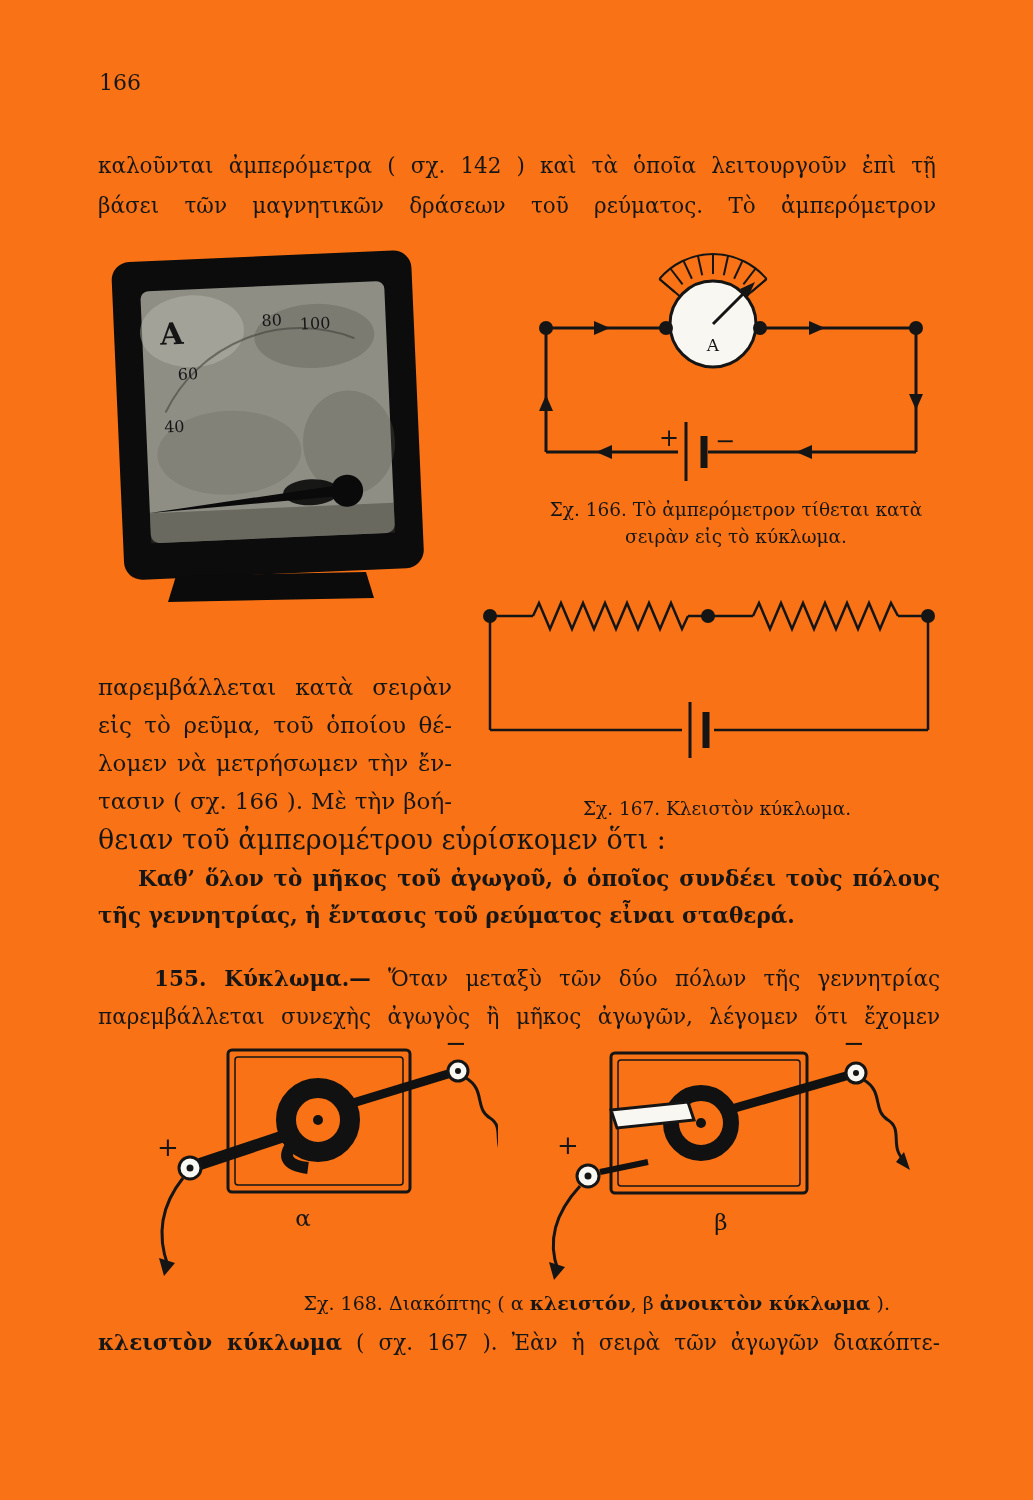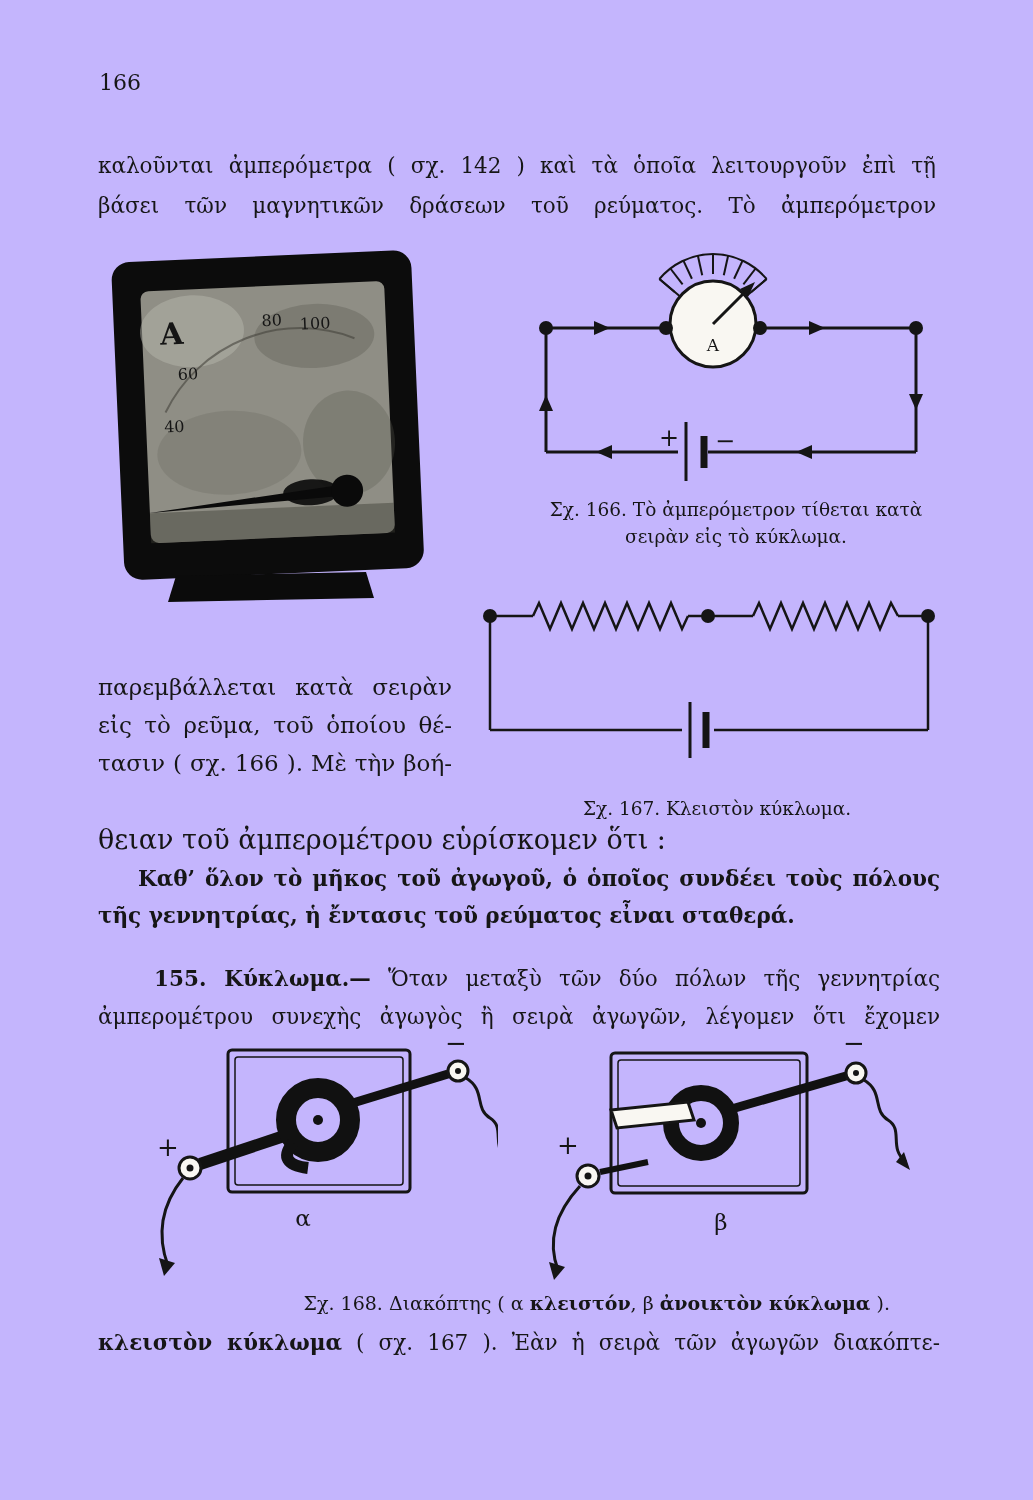--- a/index.html
+++ b/index.html
@@ -1,18 +1,18 @@
 <!DOCTYPE html>
 <html><head>
 <meta charset="utf-8">
 <style>
   html,body { margin:0; padding:0; background:#dddbd4; }
   .page {
     position:relative; width:1033px; height:1500px; margin:0 auto;
-    background:#c4b5fd; color:#161616;
+    background:#f97316; color:#161616;
     font-family:"DejaVu Serif", serif; overflow:hidden;
   }
   .abs { position:absolute; }
   .jline { text-align:justify; text-align-last:justify; }
   .b { font-weight:bold; }
   .pagenum { left:99px; top:70px; font-size:22px; }
   .intro { left:98px; top:146px; width:838px; font-size:21.5px; line-height:40px; }
   .f165 { left:106px; top:246px; width:327px; height:360px; }
   .cap165 { left:112px; top:608px; width:310px; text-align:center; font-size:18.5px; }
   .f166 { left:528px; top:246px; width:415px; height:235px; }
@@ -116,20 +116,21 @@
   </svg>
 
   <div class="abs cap166">
     <div>Σχ. 166. Τὸ ἀμπερόμετρον τίθεται κατὰ</div>
     <div>σειρὰν εἰς τὸ κύκλωμα.</div>
   </div>
 
   <div class="abs leftcol">
     <div class="jline">παρεμβάλλεται κατὰ σειρὰν</div>
     <div class="jline">εἰς τὸ ρεῦμα, τοῦ ὁποίου θέ-</div>
+    <div class="jline">λομεν νὰ μετρήσωμεν τὴν ἔν-</div>
     <div class="jline">τασιν ( σχ. 166 ). Μὲ τὴν βοή-</div>
   </div>
   <div class="abs cont">θειαν τοῦ ἀμπερομέτρου εὑρίσκομεν ὅτι :</div>
 
   <svg class="abs f167" viewBox="0 0 465 165">
     <g stroke="#151515" stroke-width="2.5" fill="none">
       <line x1="14" y1="18" x2="57" y2="18"></line>
       <polyline points="57,18 63,5 74,31 85,5 96,31 107,5 118,31 129,5 140,31 151,5 162,31 173,5 184,31 195,5 206,31 212,18"></polyline>
       <line x1="212" y1="18" x2="277" y2="18"></line>
       <polyline points="277,18 283,5 294,31 305,5 316,31 327,5 338,31 349,5 360,31 371,5 382,31 393,5 404,31 415,5 422,18"></polyline>
@@ -154,21 +155,21 @@
 
   <div class="abs statement">
     <div class="jline ind40">Καθ’ ὅλον τὸ μῆκος τοῦ ἀγωγοῦ, ὁ ὁποῖος συνδέει τοὺς πόλους</div>
     <div>τῆς γεννητρίας, ἡ ἔντασις τοῦ ρεύματος εἶναι σταθερά.</div>
   </div>
 
   <div class="abs section">
     <div class="jline ind56">
       <span class="b">155. Κύκλωμα.—</span><span> Ὅταν μεταξὺ τῶν δύο πόλων τῆς γεννητρίας</span>
     </div>
-    <div class="jline">ἀμπερομέτρου συνεχὴς ἀγωγὸς ἢ σειρὰ ἀγωγῶν, λέγομεν ὅτι ἔχομεν</div>
+    <div class="jline">παρεμβάλλεται συνεχὴς ἀγωγὸς ἢ μῆκος ἀγωγῶν, λέγομεν ὅτι ἔχομεν</div>
   </div>
 
   <svg class="abs f168a" viewBox="0 0 370 270">
     <g stroke="#151515" fill="none">
       <rect x="100" y="22" width="182" height="142" rx="4" stroke-width="3"></rect>
       <rect x="107" y="29" width="168" height="128" rx="3" stroke-width="1.5"></rect>
     </g>
     <line x1="215" y1="78" x2="320" y2="46" stroke="#111" stroke-width="9"></line>
     <line x1="72" y1="136" x2="162" y2="106" stroke="#111" stroke-width="12"></line>
     <circle cx="190" cy="92" r="32" stroke="#111" stroke-width="20" fill="none"></circle>

